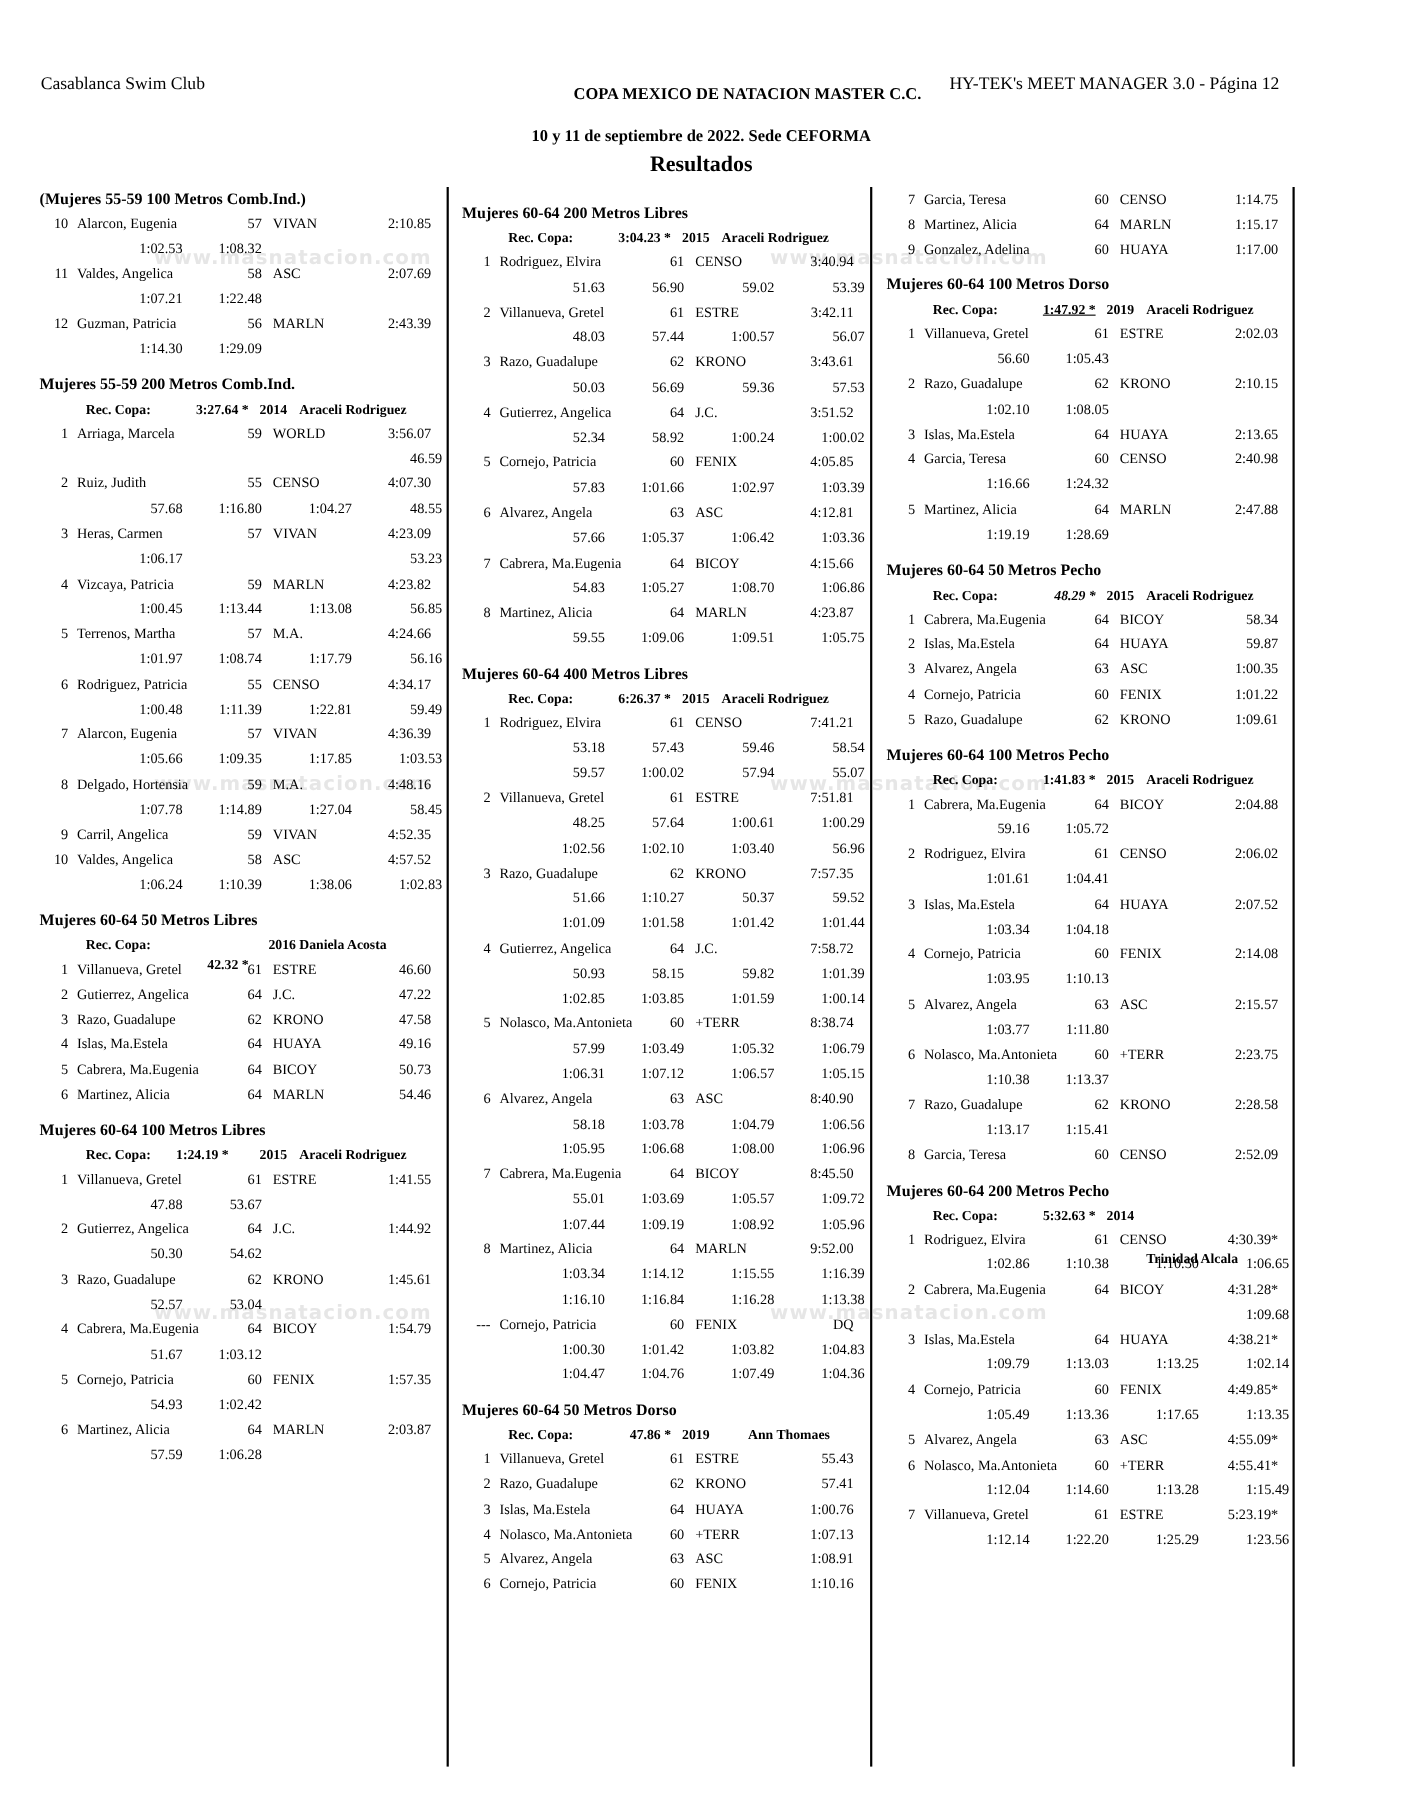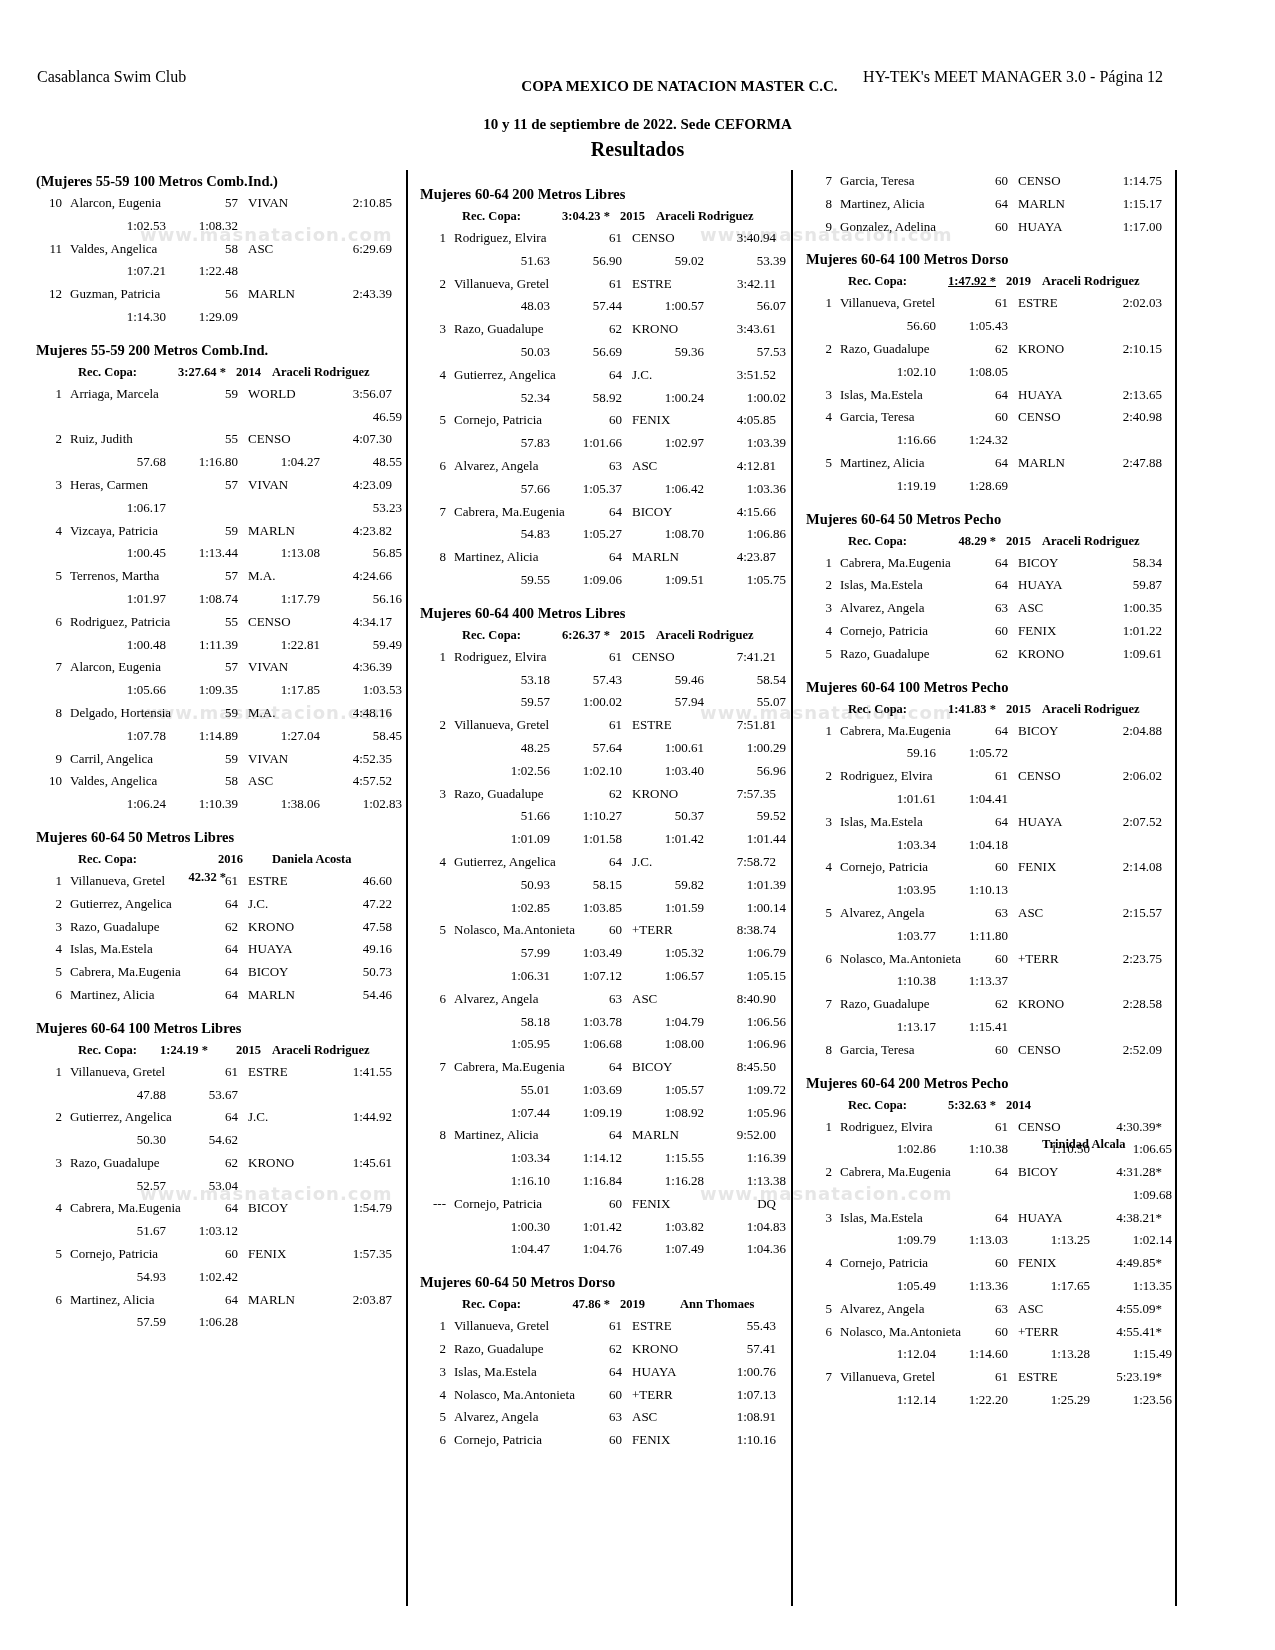--- a/index.html
+++ b/index.html
@@ -70,21 +70,21 @@
         <span class="s0">1:02.53</span>
         <span class="s1">1:08.32</span>
         <span class="s2"></span>
         <span class="s3"></span>
       </div>
       <div class="row">
         <span class="place">11</span>
         <span class="name">Valdes, Angelica</span>
         <span class="age">58</span>
         <span class="team">ASC</span>
-        <span class="time">6:29.69</span>
+        <span class="time">2:07.69</span>
       </div>
       <div class="row">
         <span class="s0">1:07.21</span>
         <span class="s1">1:22.48</span>
         <span class="s2"></span>
         <span class="s3"></span>
       </div>
       <div class="row">
         <span class="place">12</span>
         <span class="name">Guzman, Patricia</span>
@@ -230,21 +230,21 @@
         <span class="s1">1:10.39</span>
         <span class="s2">1:38.06</span>
         <span class="s3">1:02.83</span>
       </div>
     </div>
     <div class="event">
       <div class="ev-title">Mujeres 60-64 50 Metros Libres</div>
       <div class="rec">
         <span style="left: 42px;">Rec. Copa:</span>
         <span style="left: 124px; width: 66px; text-align: right; margin-top: 18px;">42.32 *</span>
-        <span style="left: 182px;">2016</span>
+        <span style="left: 208px;">2016</span>
         <span style="left: 236px;">Daniela Acosta</span>
       </div>
       <div class="row">
         <span class="place">1</span>
         <span class="name">Villanueva, Gretel</span>
         <span class="age">61</span>
         <span class="team">ESTRE</span>
         <span class="time">46.60</span>
       </div>
       <div class="row">
@@ -806,21 +806,21 @@
         <span class="s0">1:19.19</span>
         <span class="s1">1:28.69</span>
         <span class="s2"></span>
         <span class="s3"></span>
       </div>
     </div>
     <div class="event">
       <div class="ev-title">Mujeres 60-64 50 Metros Pecho</div>
       <div class="rec">
         <span style="left: 42px;">Rec. Copa:</span>
-        <span style="left: 124px; width: 66px; text-align: right;">48.29 *</span>
+        <span style="left: 124px; width: 66px; text-align: right; font-style: italic;">48.29 *</span>
         <span style="left: 200px;">2015</span>
         <span style="left: 236px;">Araceli Rodriguez</span>
       </div>
       <div class="row">
         <span class="place">1</span>
         <span class="name">Cabrera, Ma.Eugenia</span>
         <span class="age">64</span>
         <span class="team">BICOY</span>
         <span class="time">58.34</span>
       </div>

